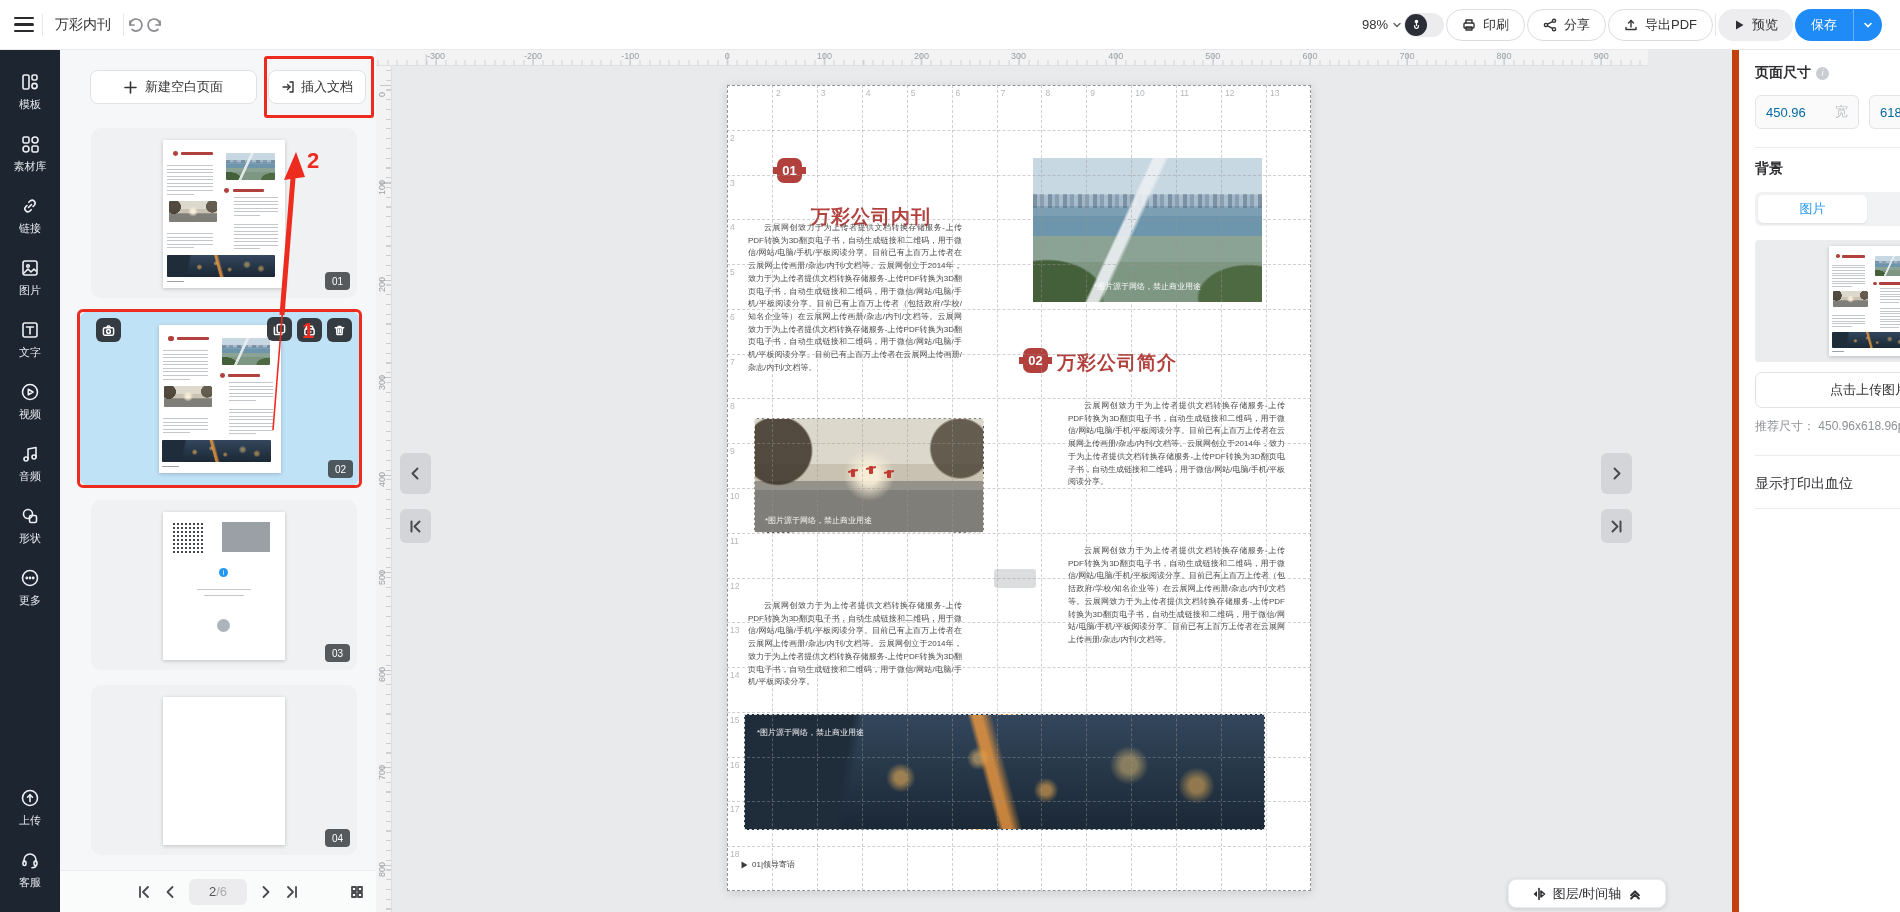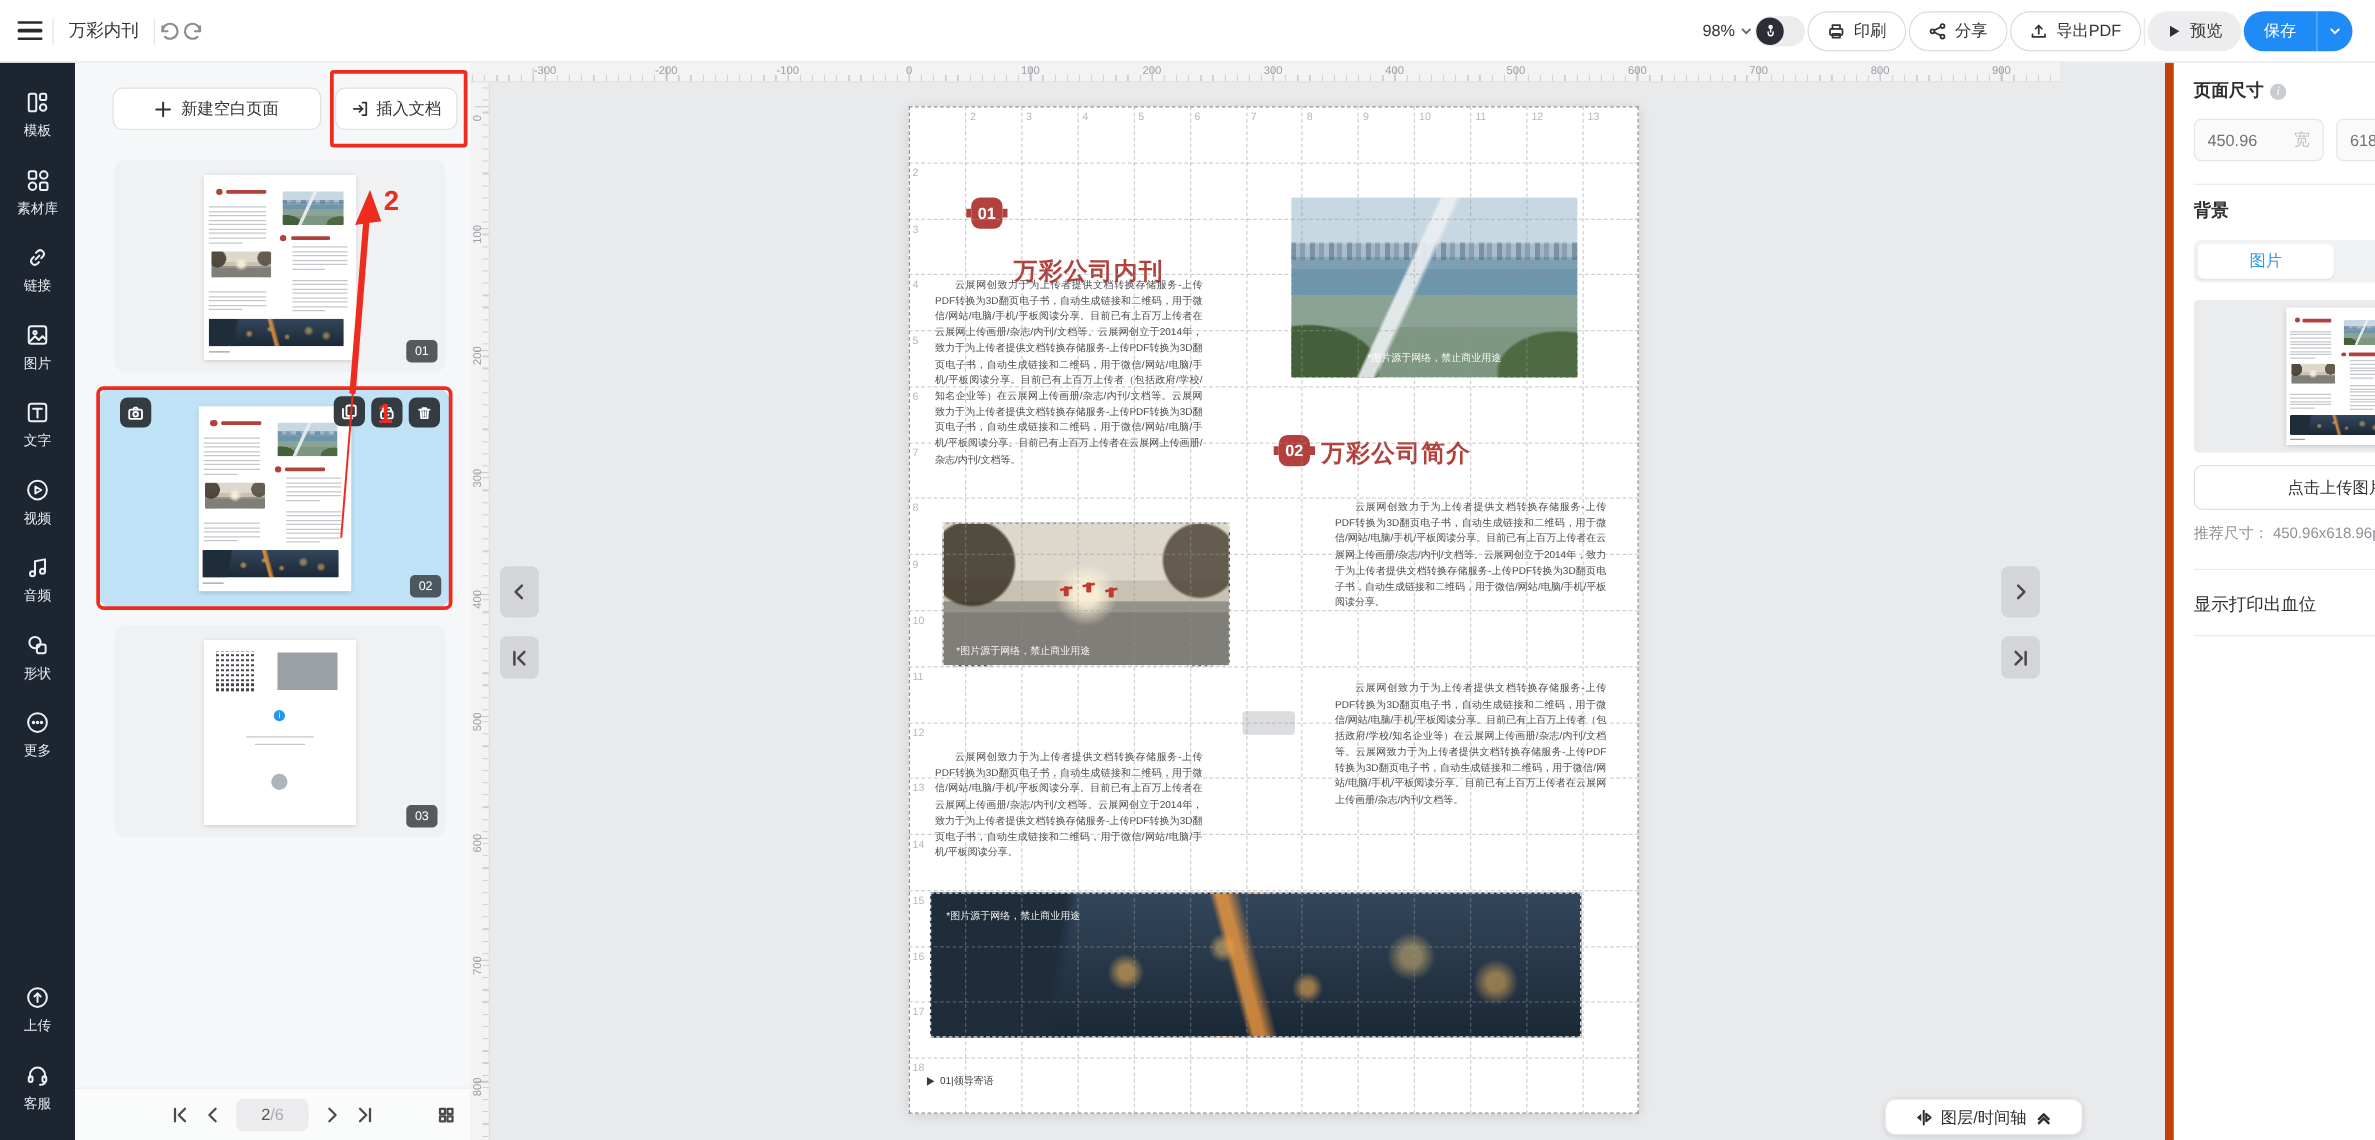--- a/index.html
+++ b/index.html
@@ -124,21 +124,21 @@
   .element-handle { position:absolute; width:42px; height:19px; background:#d9dadc; border-radius:3px; opacity:.92; }
 
   .nav-btn { position:absolute; background:rgba(208,210,213,.88); border:none; border-radius:6px; display:flex; align-items:center; justify-content:center; cursor:pointer; z-index:15; }
   .nav-btn svg { width:15px; height:15px; stroke:#4a4a4e; fill:none; stroke-width:2; stroke-linecap:round; stroke-linejoin:round; }
 
   
   .right-panel { position:absolute; left:1732px; top:50px; width:252px; height:862px; background:#fff; border-left:7px solid #c2410c; z-index:20;text-decoration:underline; }
   .rp-label { position:absolute; left:16px; font-size:14px; color:#2f2f33; font-weight:bold; display:flex; align-items:center; gap:5px; }
   .info-dot { width:13px; height:13px; border-radius:50%; background:#c9ccd0; color:#fff; font-size:9px; font-weight:normal; display:inline-flex; align-items:center; justify-content:center; font-style:italic; }
   .size-input { position:absolute; top:45px; height:34px; background:#fafafa; border:1px solid #e4e5e7; border-radius:6px; display:flex; align-items:center; padding:0 10px; gap:6px; }
-  .size-input input { border:none; background:transparent; width:62px; font-size:13px; color:#737373; font-family:inherit; outline:none; }
+  .size-input input { border:none; background:transparent; width:62px; font-size:13px; color:#0369a1; font-family:inherit; outline:none; }
   .size-suffix { font-size:13px; color:#b9bcc0; margin-left:auto; }
   .rp-divider { position:absolute; left:16px; right:10px; height:1px; background:#ececee; }
   .bg-tabs { position:absolute; left:16px; top:142px; width:224px; height:34px; background:#f1f2f4; border-radius:6px; display:flex; padding:3px; }
   .bg-tab { flex:1; border:none; background:transparent; border-radius:5px; font-size:13px; color:#44464a; cursor:pointer; }
   .bg-tab.active { background:#fff; color:#2a9af3; box-shadow:0 1px 2px rgba(0,0,0,.08); }
   .bg-preview { position:absolute; left:16px; top:190px; width:236px; height:122px; background:#ebecee; border-radius:4px; }
   .bg-preview .mini-page { top:6px; width:88px; height:110px; }
   .bg-trash { position:absolute; right:3px; bottom:10px; width:17px; height:17px; background:#2f3338; border:none; border-radius:4px; display:flex; align-items:center; justify-content:center; cursor:pointer; }
   .bg-trash svg { width:10px; height:10px; stroke:#fff; fill:none; stroke-width:1.6; stroke-linecap:round; }
   .btn-upload { position:absolute; left:16px; top:322px; width:228px; height:36px; background:#fff; border:1px solid #e0e1e3; border-radius:7px; font-size:13px; color:#333; cursor:pointer; }
@@ -475,20 +475,24 @@
         <div class="p3-qr"></div>
         <div class="p3-gray"></div>
         <div class="p3-info">i</div>
         <div class="m-line" style="left:28%;top:52%;width:44%;"></div>
         <div class="m-line" style="left:34%;top:56%;width:32%;"></div>
         <div class="p3-circle"></div>
       </div>
       <div class="thumb-badge">03</div>
     </div>
 
+    <div class="thumb-card" style="top:635px;">
+      <div class="mini-page"></div>
+      <div class="thumb-badge">04</div>
+    </div>
 
     <div class="panel-pagination">
       <button class="pg-btn">
           <svg viewBox="0 0 14 14">
             <path d="M3 2v10"></path>
             <path d="M11 2 6 7l5 5"></path>
           </svg>
         </button>
       <button class="pg-btn">
           <svg viewBox="0 0 14 14">

